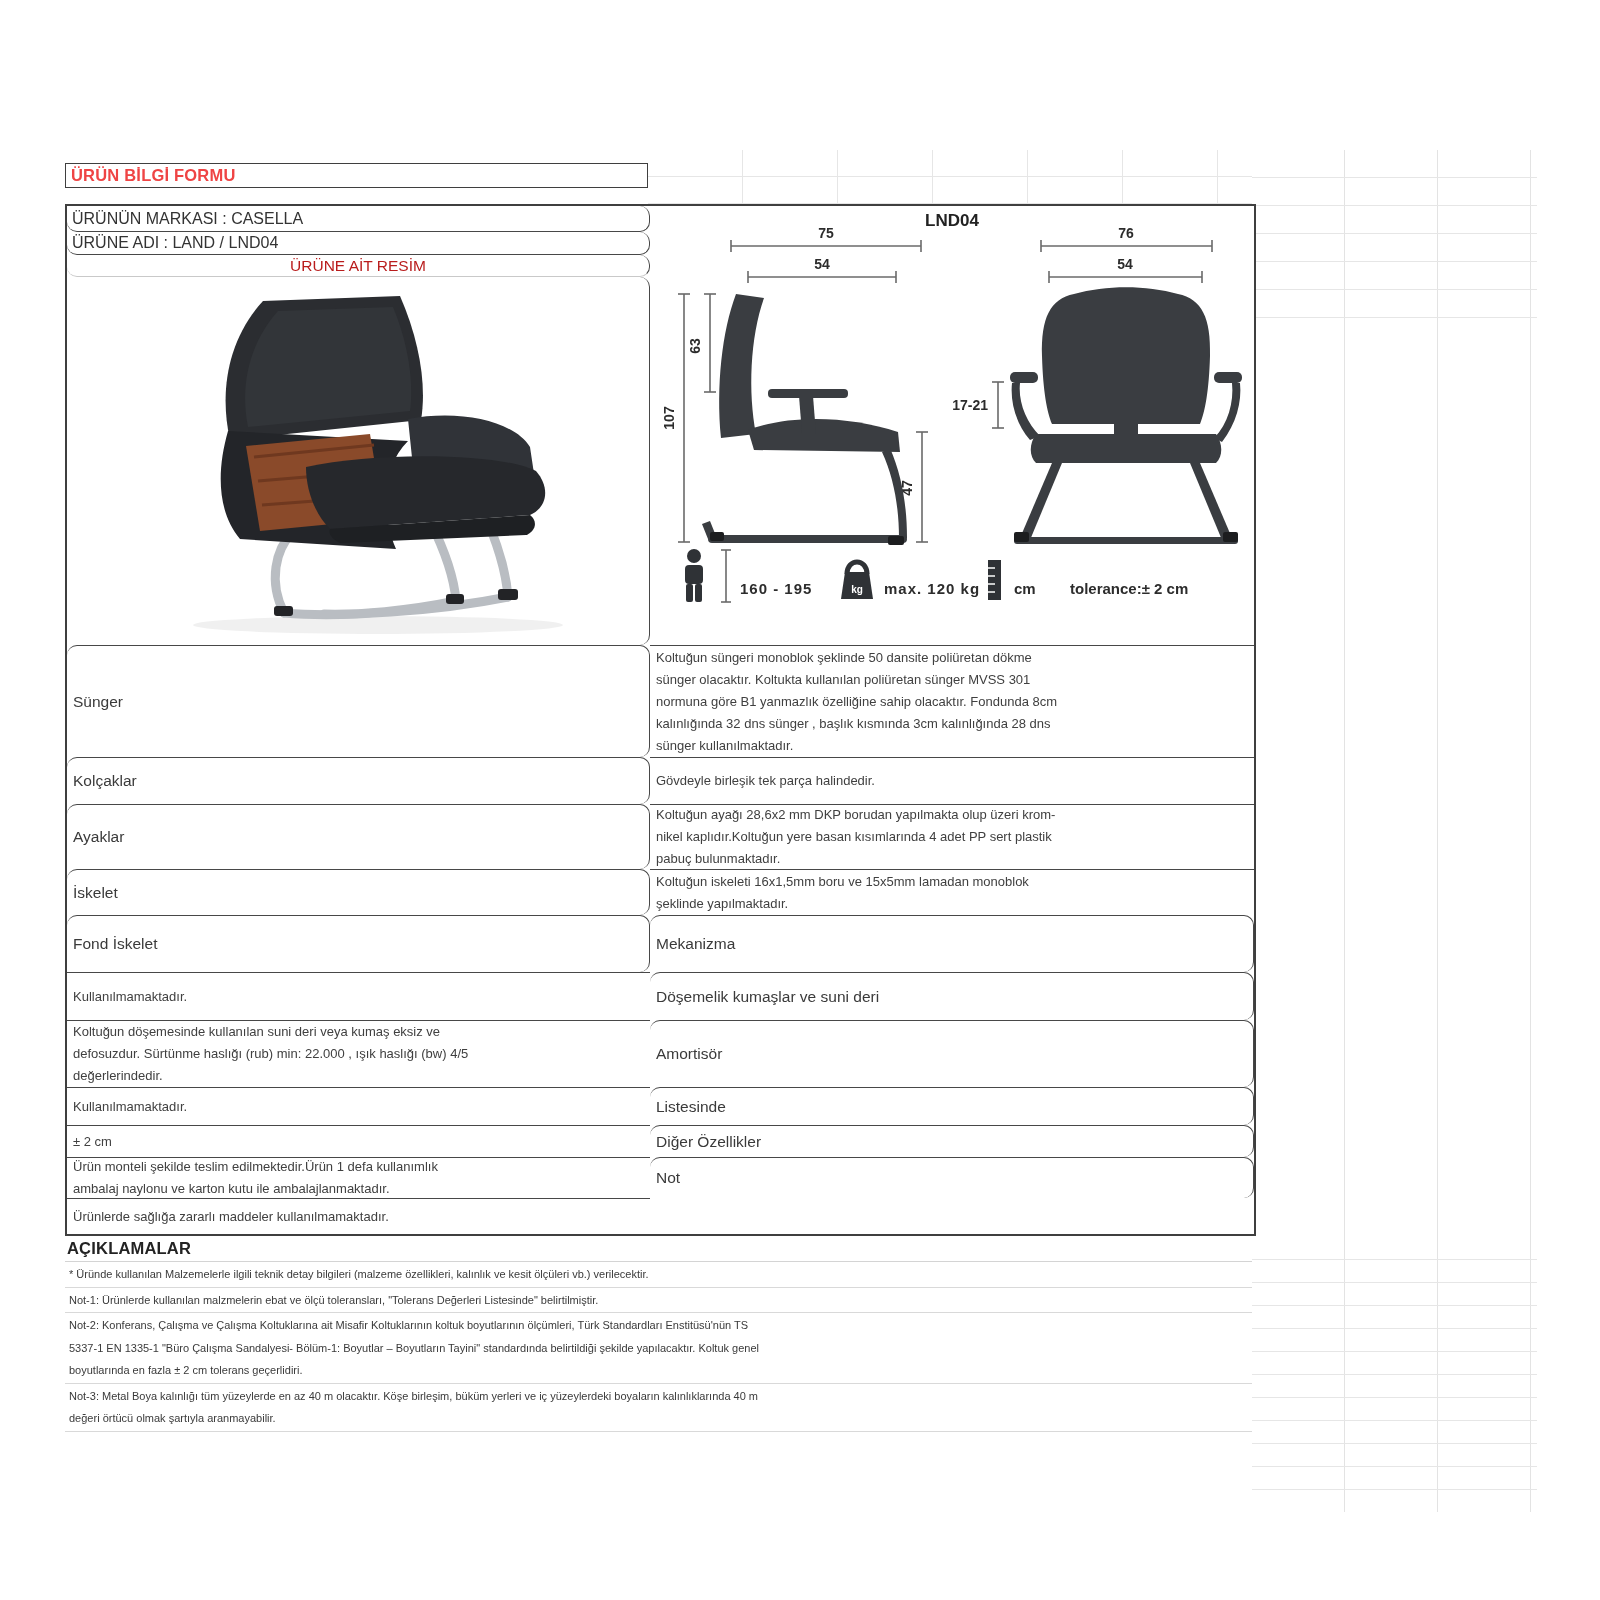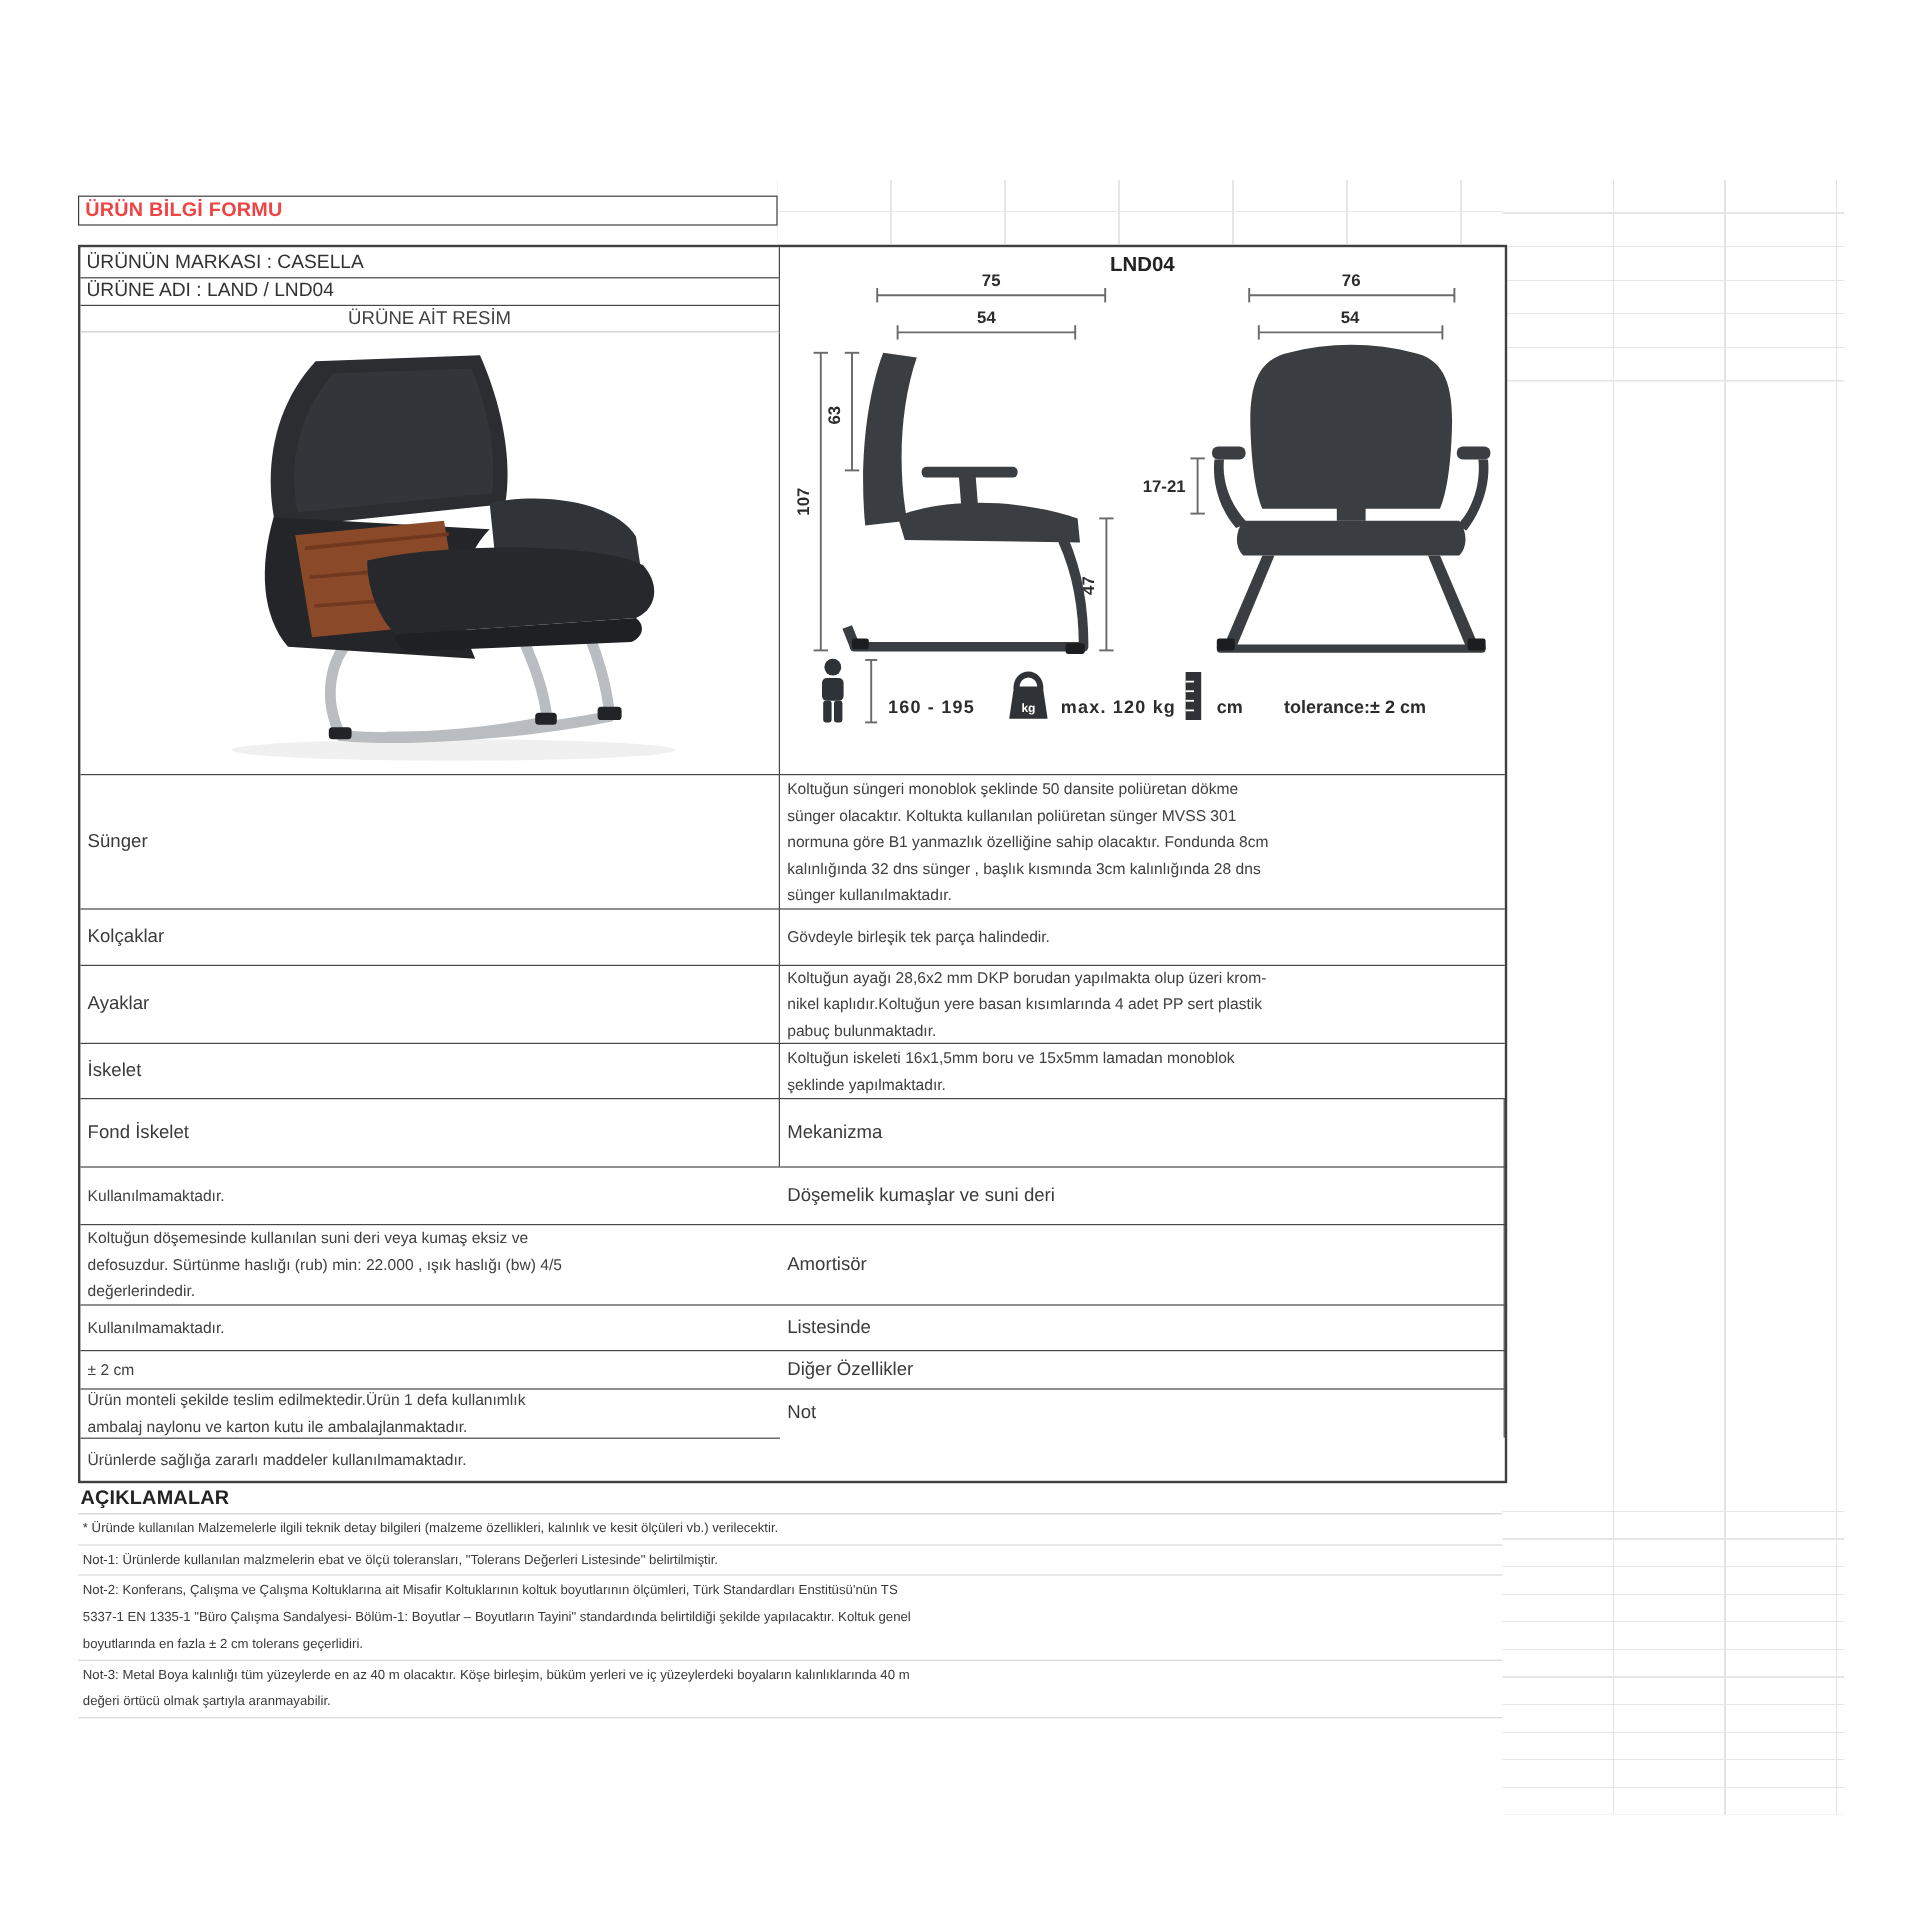--- a/index.html
+++ b/index.html
@@ -19,24 +19,24 @@
   
   .title-row{position:absolute;left:65px;top:163px;width:583px;height:25px;box-sizing:border-box;
     border:1.6px solid #3f3f3f;display:flex;align-items:center;padding-left:5px;
     font-size:16.5px;font-weight:bold;color:#ef4444;letter-spacing:.2px;}
   
   .spec-table{position:absolute;left:65px;top:204px;width:1187px;height:1028px;
     border:2px solid #3f3f3f;display:grid;background:#fff;
     grid-template-columns:583px 604px;
     grid-template-rows:26px 23px 22px 368px 112px 47px 65px 46px 57px 48px 67px 38px 32px 41px 36px;}
   .spec-table > div{box-sizing:border-box;min-width:0;min-height:0;overflow:hidden;}
-  .cell-l{border-right:1.6px solid #474747;}
+  .cell-l{border-right:1.6px solid #474747;border-radius:10px;}
   .hdr-cell{display:flex;align-items:center;padding-left:5px;font-size:16px;color:#333;
     border-bottom:1.4px solid #474747;}
-  .caption-cell{display:flex;align-items:center;justify-content:center;font-size:15.5px;color:#404040;
+  .caption-cell{display:flex;align-items:center;justify-content:center;font-size:15.5px;color:#b91c1c;
     border-bottom:1px solid #c9c9c9;}
   .photo-cell{display:flex;align-items:center;justify-content:center;}
   .drawing-cell{grid-column:2;grid-row:1 / 5;}
   .spec-label{display:flex;align-items:center;padding-left:6px;font-size:15.5px;color:#3a3a3a;
     border-top:1.4px solid #474747;}
   .spec-value{display:flex;align-items:center;padding:1px 6px 1px 6px;font-size:13px;line-height:22px;
     color:#404040;border-top:1.4px solid #474747;white-space:pre-line;}
   
   .notes{position:absolute;left:65px;top:1237px;width:1187px;}
   .notes-heading{font-size:16.5px;font-weight:bold;color:#232323;padding:2px 2px 3px 2px;

